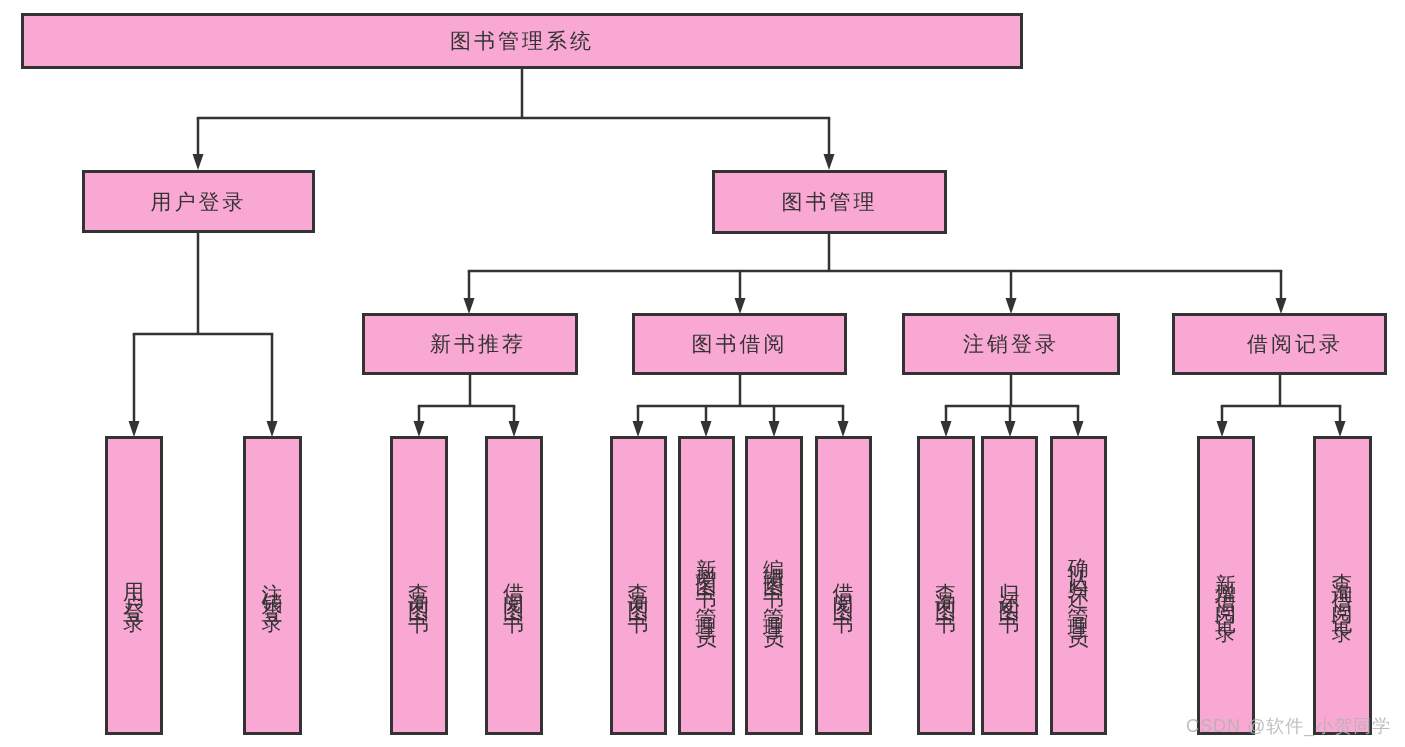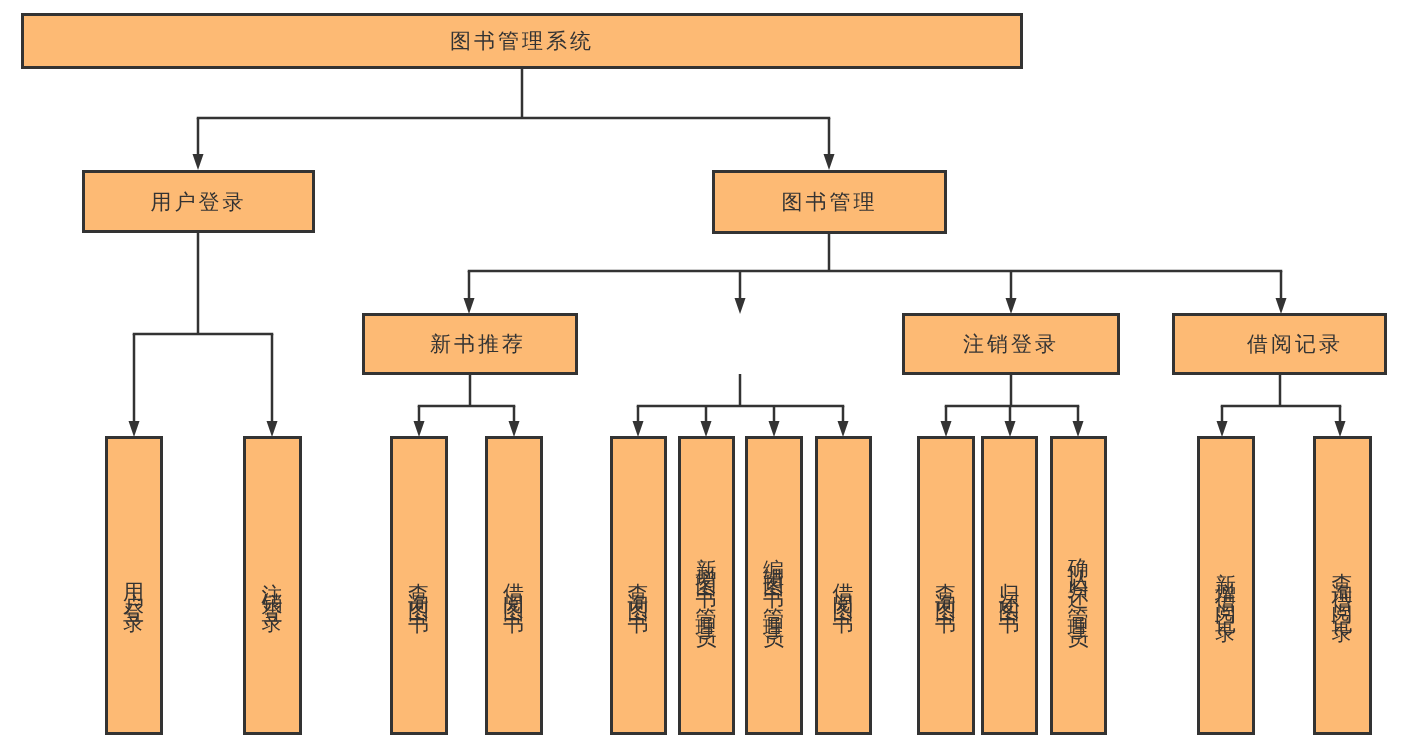--- a/index.html
+++ b/index.html
@@ -8,21 +8,21 @@
     width:1405px;height:747px;
     background:#ffffff;
     font-family:"Liberation Sans","DejaVu Sans",sans-serif;
     overflow:hidden;
   }
   svg.connectors{position:absolute;left:0;top:0;z-index:1;}
   .node{
     position:absolute;
     box-sizing:border-box;
     border:3px solid #333333;
-    background:#fdba74;
+    background:#f9a8d4;
     display:flex;align-items:center;justify-content:center;
     color:#333333;
     z-index:2;
   }
   .h-node{
     font-size:21px;
     letter-spacing:3px;
     white-space:nowrap;
   }
   .root-node{left:21px;top:13px;width:1002px;height:56px;}
@@ -130,20 +130,23 @@
   <div class="node h-node l2-a">
     <span>用户登录</span>
   </div>
   <div class="node h-node l2-b">
     <span>图书管理</span>
   </div>
 
   <div class="node h-node l3" style="left:362px;width:216px;padding-left:16px;">
     <span>新书推荐</span>
   </div>
+  <div class="node h-node l3" style="left:632px;width:215px;">
+    <span>图书借阅</span>
+  </div>
   <div class="node h-node l3" style="left:902px;width:218px;">
     <span>注销登录</span>
   </div>
   <div class="node h-node l3" style="left:1172px;width:215px;padding-left:31px;">
     <span>借阅记录</span>
   </div>
 
   <div class="node v-node" style="left:105px;width:58px;">
     <span>用户登录</span>
   </div>
@@ -177,14 +180,15 @@
   <div class="node v-node" style="left:1050px;width:57px;">
     <span>确认归还（管理员）</span>
   </div>
   <div class="node v-node" style="left:1197px;width:58px;">
     <span>新增借阅记录</span>
   </div>
   <div class="node v-node" style="left:1313px;width:59px;">
     <span>查询借阅记录</span>
   </div>
 
+  <div class="watermark">CSDN @软件_小贺同学</div>
 
 </div>
 
 </body></html>

